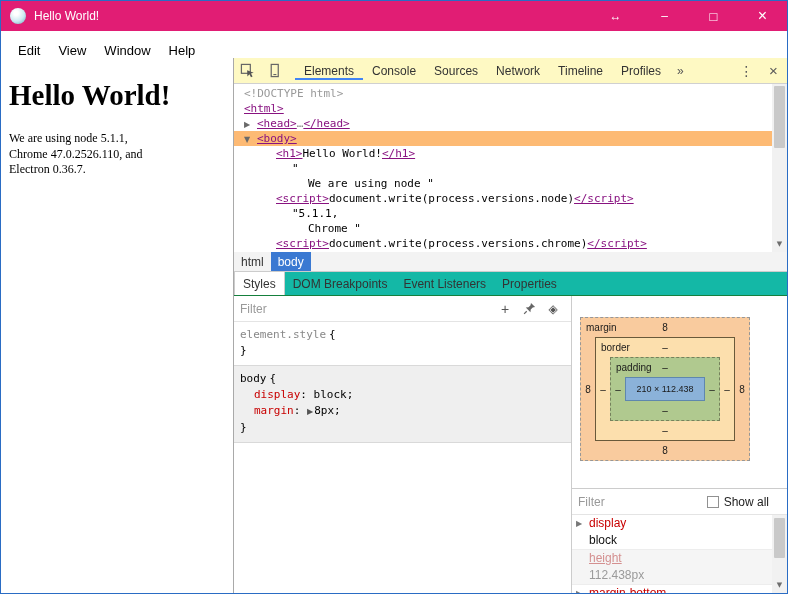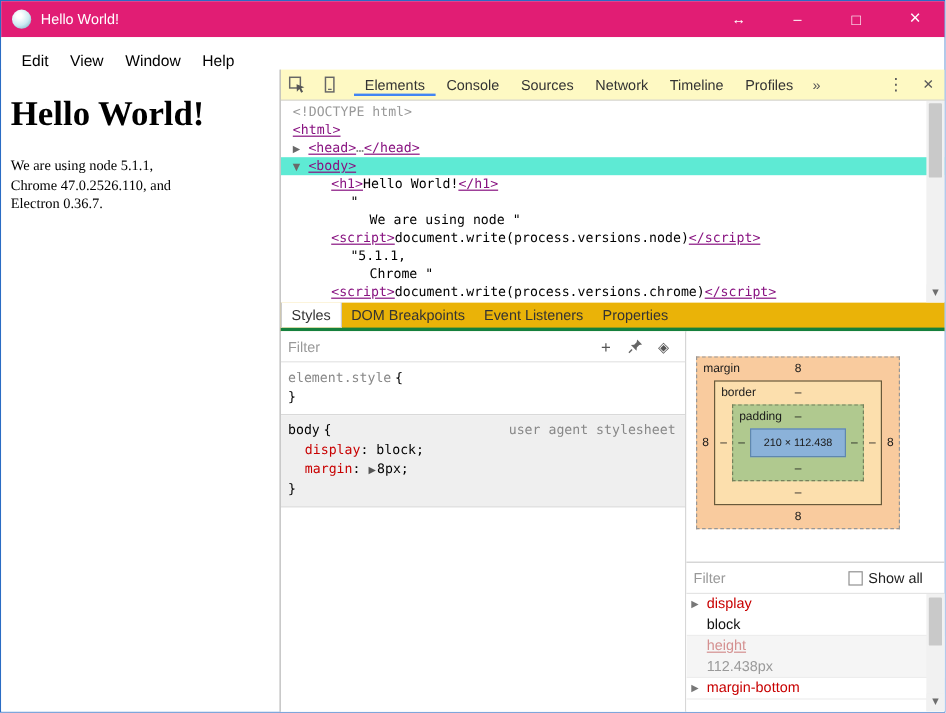--- a/index.html
+++ b/index.html
@@ -30,35 +30,35 @@
   .dt-tab{padding:0 9px;display:flex;align-items:center;font-size:12px;color:#333;box-sizing:border-box;}
   .dt-tab.active{border-bottom:2px solid #4285f4;padding-top:2px;}
   .dt-more{padding:0 7px;display:flex;align-items:center;font-size:12px;color:#555;}
   .dt-right{margin-left:auto;display:flex;}
   .dots{font-size:14px;}
   .dt-close{font-size:15px;}
   
   .elements-panel{flex:0 0 168px;position:relative;overflow:hidden;background:#fff;}
   .tree{font-family:"DejaVu Sans Mono","Liberation Mono",monospace;font-size:11px;line-height:15px;padding-top:2px;white-space:pre;}
   .tree-line{height:15px;}
-  .tree-line.selected{background:#5eead4;}
+  .tree-line.selected{background:#fdba74;}
   .twisty{display:inline-block;width:13px;font-size:8px;color:#696969;font-family:"DejaVu Sans",sans-serif;}
   .tk-tag{color:#881280;text-decoration:underline;}
   .tk-doctype{color:#999;}
   .tk-muted{color:#888;}
   .tk-text{color:#000;}
   .vscroll{position:absolute;top:0;right:0;bottom:0;width:15px;background:#f1f1f1;}
   .vthumb{position:absolute;left:2px;width:11px;background:#c9c9c9;border-radius:1px;}
   .varrow{position:absolute;left:0;bottom:0;width:15px;height:15px;text-align:center;line-height:15px;font-size:7px;color:#6e6e6e;background:#f1f1f1;font-family:"DejaVu Sans",sans-serif;}
   
   .crumbs{flex:0 0 20px;box-sizing:border-box;background:#f3f3f3;border-bottom:1px solid #ccc;display:flex;align-items:stretch;}
   .crumb{padding:0 7px;display:flex;align-items:center;font-size:12px;color:#333;}
   .crumb.active{background:#3a79d2;color:#fff;}
   
-  .panel-tabs{flex:0 0 24px;box-sizing:border-box;background:#eab308;border-bottom:3px solid #15803d;display:flex;align-items:stretch;}
+  .panel-tabs{flex:0 0 24px;box-sizing:border-box;background:#14b8a6;border-bottom:1px solid #15803d;display:flex;align-items:stretch;}
   .ptab{padding:0 8px;display:flex;align-items:center;font-size:12px;color:#333;}
   .ptab.active{background:#fff;border-left:1px solid #ccc;border-right:1px solid #ccc;}
   
   .bottom{flex:1;min-height:0;display:flex;}
   .styles-pane{flex:0 0 338px;box-sizing:border-box;border-right:1px solid #ccc;display:flex;flex-direction:column;background:#fff;overflow:hidden;}
   .filter-row{flex:0 0 26px;box-sizing:border-box;display:flex;align-items:center;padding:0 6px;border-bottom:1px solid #e4e4e4;}
   .filter-text{font-size:12px;color:#999;}
   .style-icons{margin-left:auto;display:flex;align-items:center;}
   .sicon{width:24px;height:24px;display:flex;align-items:center;justify-content:center;color:#555;font-size:14px;}
   .sicon.state{font-size:12px;font-family:"DejaVu Sans",sans-serif;}
@@ -160,20 +160,24 @@
       </div>
 
       <div class="elements-panel">
         <div class="tree"><div class="tree-line" style="padding-left: 10px;"><span class="tk-doctype">&lt;!DOCTYPE html&gt;</span></div><div class="tree-line" style="padding-left: 10px;"><span class="tk-tag">&lt;html&gt;</span></div><div class="tree-line" style="padding-left: 10px;"><span class="twisty">▶</span><span class="tk-tag">&lt;head&gt;</span><span class="tk-muted">…</span><span class="tk-tag">&lt;/head&gt;</span></div><div class="tree-line selected" style="padding-left: 10px;"><span class="twisty">▼</span><span class="tk-tag">&lt;body&gt;</span></div><div class="tree-line" style="padding-left: 42px;"><span class="tk-tag">&lt;h1&gt;</span><span class="tk-text">Hello World!</span><span class="tk-tag">&lt;/h1&gt;</span></div><div class="tree-line" style="padding-left: 58px;"><span class="tk-text">"</span></div><div class="tree-line" style="padding-left: 74px;"><span class="tk-text">We are using node "</span></div><div class="tree-line" style="padding-left: 42px;"><span class="tk-tag">&lt;script&gt;</span><span class="tk-text">document.write(process.versions.node)</span><span class="tk-tag">&lt;/script&gt;</span></div><div class="tree-line" style="padding-left: 58px;"><span class="tk-text">"5.1.1,</span></div><div class="tree-line" style="padding-left: 74px;"><span class="tk-text">Chrome "</span></div><div class="tree-line" style="padding-left: 42px;"><span class="tk-tag">&lt;script&gt;</span><span class="tk-text">document.write(process.versions.chrome)</span><span class="tk-tag">&lt;/script&gt;</span></div><div class="tree-line" style="padding-left: 58px;"></div></div>
         <div class="vscroll">
           <div class="vthumb" style="top:2px;height:62px;"></div>
           <div class="varrow">▼</div>
         </div>
       </div>
 
+      <div class="crumbs">
+          <div class="crumb">html</div>
+          <div class="crumb active">body</div>
+        </div>
 
       <div class="panel-tabs">
           <div class="ptab active">Styles</div>
           <div class="ptab">DOM Breakpoints</div>
           <div class="ptab">Event Listeners</div>
           <div class="ptab">Properties</div>
         </div>
 
       <div class="bottom">
 
@@ -192,21 +196,20 @@
             </div>
           </div>
 
           <div class="sec">
             <div><span class="selector-gray">element.style</span><span class="brace">{</span></div>
             <div>}</div>
           </div>
 
           <div class="sec rule-ua">
             <div class="rule-head">
-              <span class="ua-note">user agent stylesheet</span>
               <span>body</span><span class="brace">{</span>
             </div>
             <div>
                 <div class="css-prop"><span class="prop-name">display</span><span>: </span><span class="prop-value">block</span><span>;</span></div>
                 <div class="css-prop"><span class="prop-name">margin</span><span>: </span><span class="shorthand-arrow">▶</span><span class="prop-value">8px</span><span>;</span></div>
               </div>
             <div>}</div>
           </div>
 
           <div class="styles-filler"></div>

